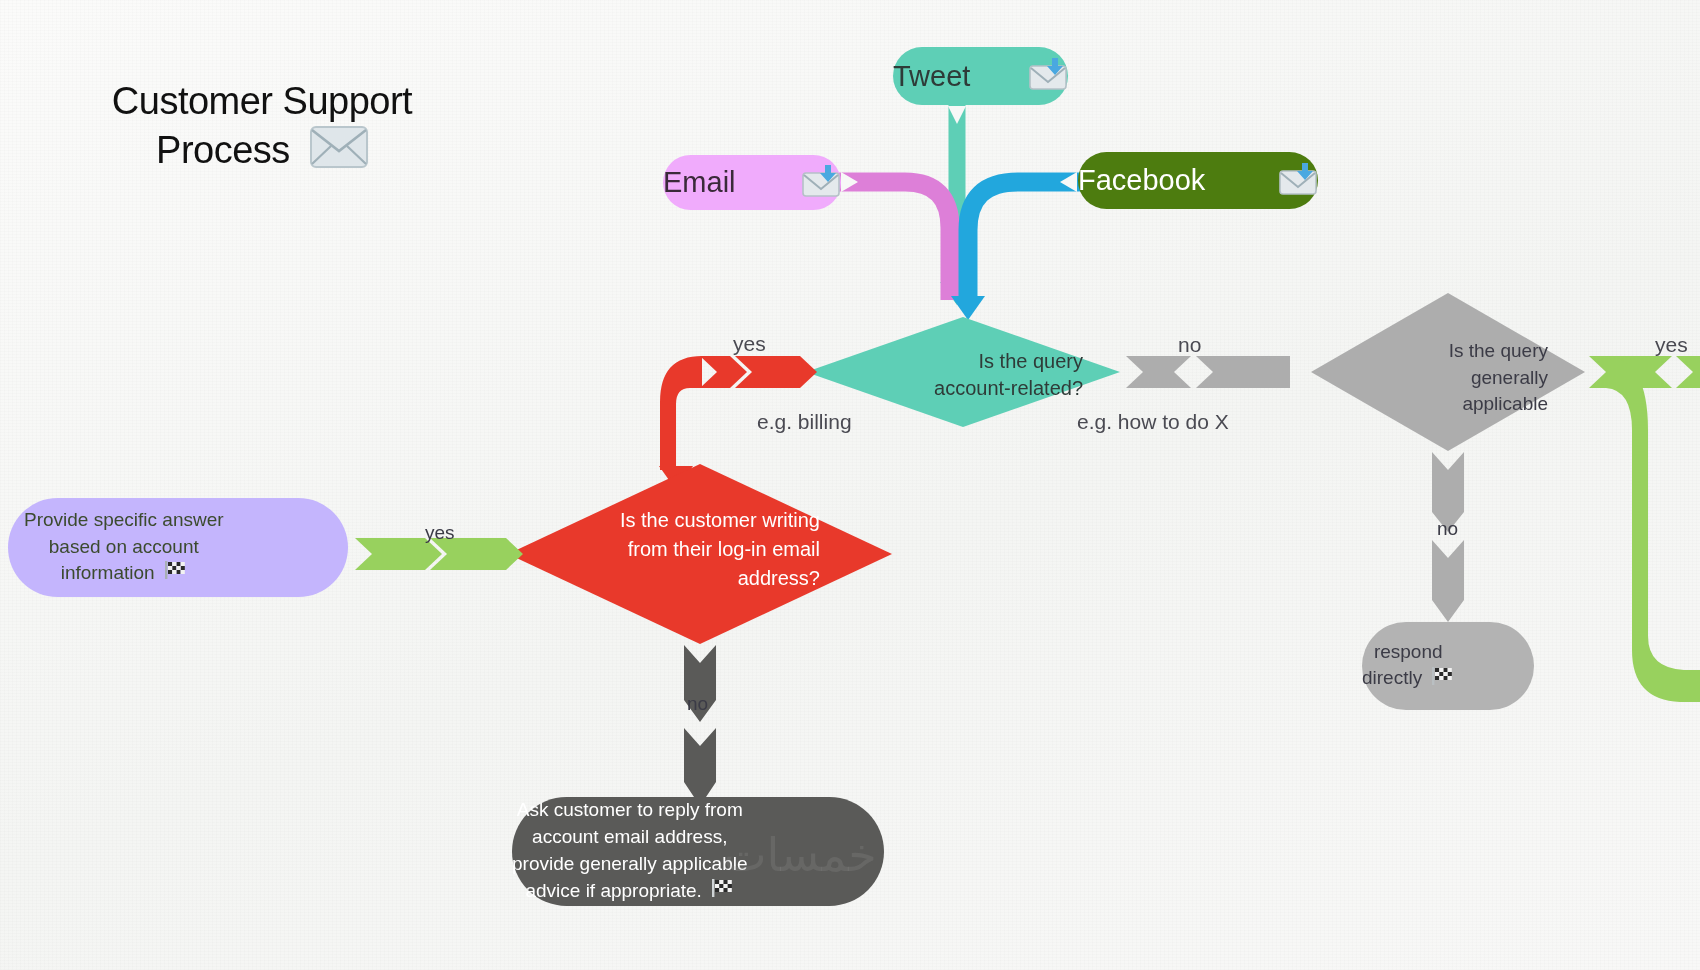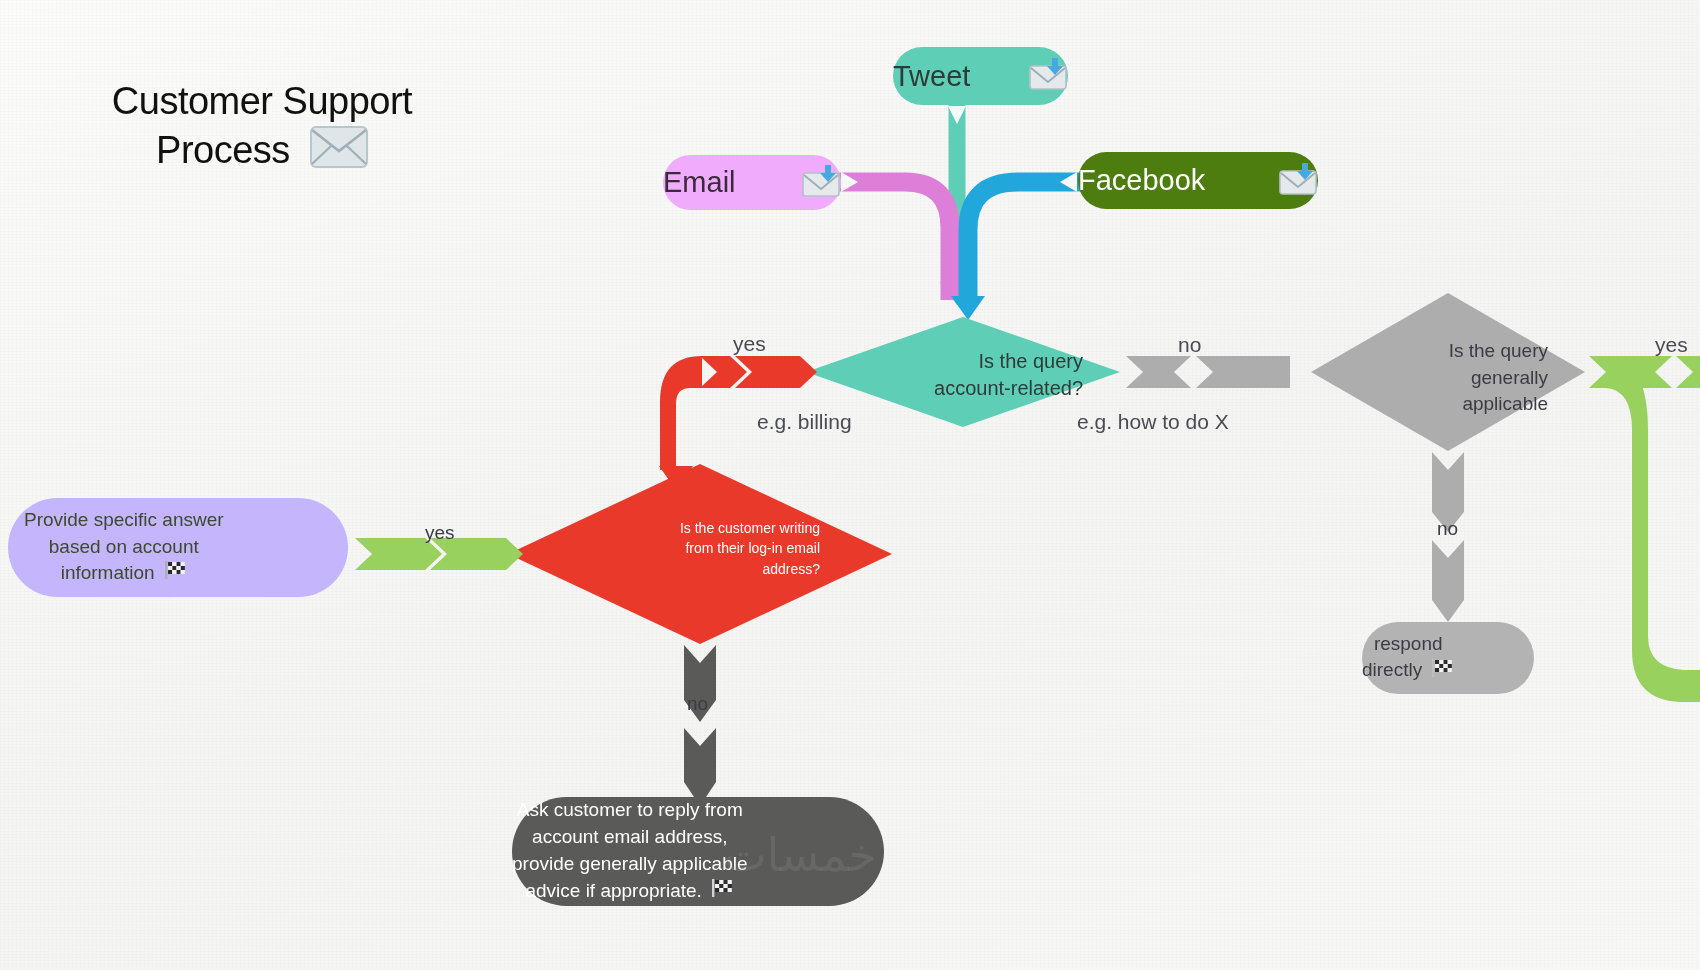--- a/index.html
+++ b/index.html
@@ -150,21 +150,21 @@
       <path d="M24 0 L30 0 L30 8 L35 8 L27 17 L19 8 L24 8 Z" fill="#4aa8e0"></path>
     </svg>
   </span>
 </div>
 
 <div class="diamond-text" style="left:843px;top:348px;width:240px;font-size:20px;color:#2f3b38;line-height:1.35;">
   <div>Is the query</div>
   <div>account-related?</div>
 </div>
 
-<div class="diamond-text" style="left:580px;top:518px;width:240px;font-size:14px;color:#ffffff;line-height:1.45;">
+<div class="diamond-text" style="left:580px;top:506px;width:240px;font-size:20px;color:#ffffff;line-height:1.45;">
   <div>Is the customer writing</div>
   <div>from their log-in email</div>
   <div>address?</div>
 </div>
 
 <div class="diamond-text" style="left:1348px;top:338px;width:200px;font-size:19px;color:#3b3b46;line-height:1.4;">
   <div>Is the query</div>
   <div>generally</div>
   <div>applicable</div>
 </div>
@@ -190,21 +190,21 @@
               <rect x="11.4" y="6" width="4.2" height="4" fill="#f2f2f2"></rect>
           <rect x="7.2" y="10" width="4.2" height="4" fill="#f2f2f2"></rect>
               <rect x="15.6" y="10" width="4.2" height="4" fill="#f2f2f2"></rect>
             </g>
         </svg>
       </span>
     </div>
   </div>
 </div>
 
-<div class="node pill" style="left:1362px;top:622px;width:172px;height:72px;background:#b3b3b3;">
+<div class="node pill" style="left:1362px;top:622px;width:172px;height:88px;background:#b3b3b3;">
   <div style="font-size:19px;color:#3b3b46;line-height:1.4;">
     <div>respond</div>
     <div><span>directly</span>
       <span class="em" style="margin-left:5px;">
         <svg width="22" height="20" viewBox="0 0 22 20">
           <rect x="0" y="1" width="2.4" height="18" fill="#b9bfc2"></rect>
           <g>
               <rect x="3" y="2" width="4.2" height="4" fill="#2b2b2b"></rect>
               <rect x="11.4" y="2" width="4.2" height="4" fill="#2b2b2b"></rect>
           <rect x="7.2" y="6" width="4.2" height="4" fill="#2b2b2b"></rect>

